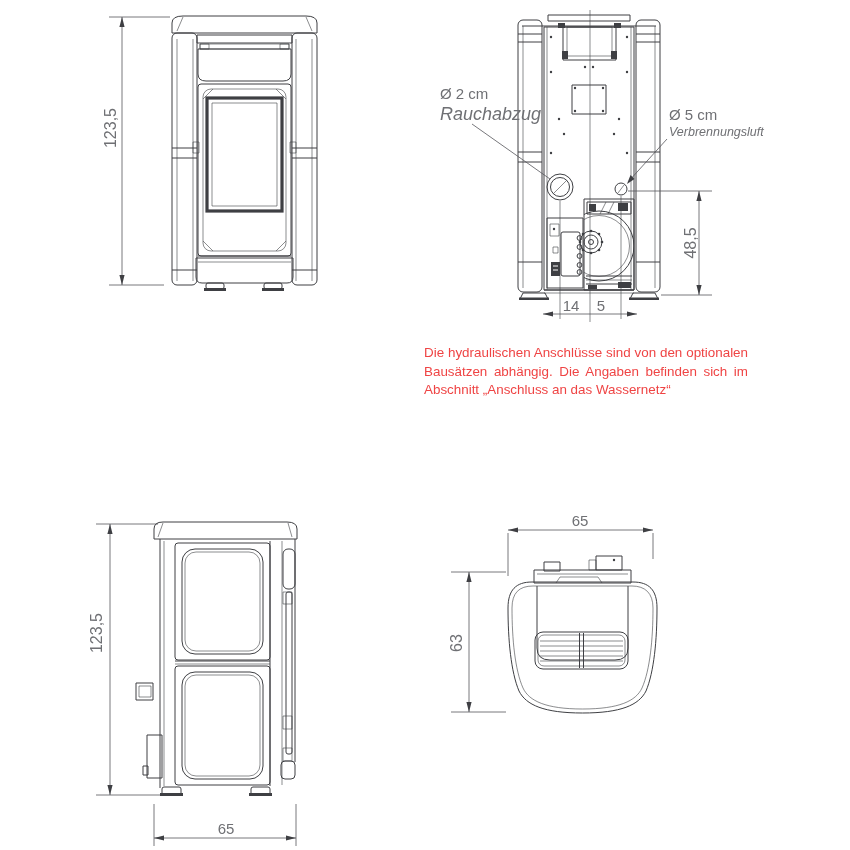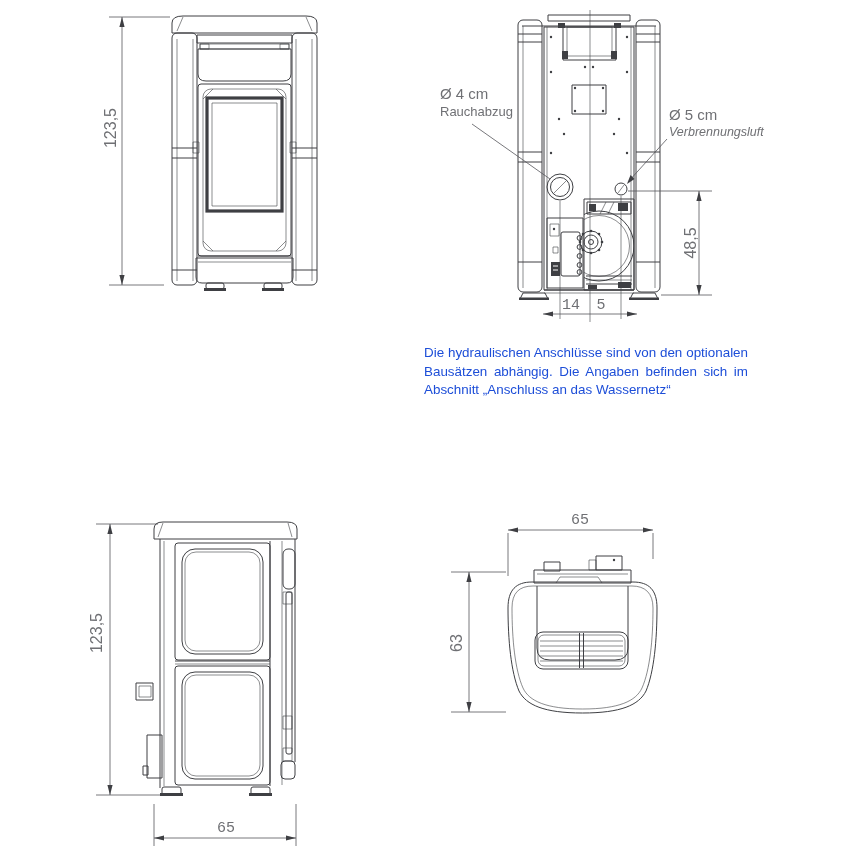--- a/index.html
+++ b/index.html
@@ -6,26 +6,26 @@
   .canvas{position:relative;width:850px;height:850px;background:#ffffff;overflow:hidden;
           font-family:"Liberation Sans","DejaVu Sans",sans-serif;}
   svg{position:absolute;left:0;top:0;}
   .ln{stroke:#3e3f43;fill:none;stroke-width:1;stroke-linejoin:round;}
   .lt{stroke:#3e3f43;fill:none;stroke-width:.6;stroke-linejoin:round;}
   .lk{stroke:#3e3f43;fill:none;stroke-width:3.2;}
   .fd{fill:#3e3f43;stroke:none;}
   .dim{stroke:#55565a;fill:none;stroke-width:.8;}
   .dimf{fill:#3e3f43;stroke:none;}
   .lbl{position:absolute;color:#6f7074;font-size:15px;white-space:nowrap;line-height:1;}
-  .ctr{transform:translate(-50%,-50%);font-family:Liberation Mono, monospace;}
+  .ctr{transform:translate(-50%,-50%);}
   .rot{transform:translate(-50%,-50%) rotate(-90deg);}
   .big{font-size:16px;}
-  .small{font-size:13px;}
+  .small{font-size:18px;font-style:italic;}
   .xsmall{font-size:12.5px;font-style:italic;}
-  .note{position:absolute;left:424px;top:344px;width:324px;color:#1d4ed8;
+  .note{position:absolute;left:424px;top:344px;width:324px;color:#ef4444;
         font-size:13.4px;line-height:18.6px;text-align:justify;}
 </style>
 </head>
 <body>
 
 <div class="canvas">
 
 <svg width="850" height="850" viewBox="0 0 850 850">
   <defs>
     <clipPath id="fanClip">
@@ -330,21 +330,21 @@
       <line class="lt" x1="540" y1="656" x2="623" y2="656"></line>
       <line class="lt" x1="540" y1="661" x2="623" y2="661"></line>
       <line class="ln" x1="579.5" y1="633" x2="579.5" y2="668"></line>
       <line class="ln" x1="583.5" y1="633" x2="583.5" y2="668"></line>
     </g>
   </g>
 </svg>
 
 <div class="lbl big rot" style="left:111px;top:128px;">123,5</div>
 
-<div class="lbl" style="left:440px;top:86px;">Ø 4 cm</div>
+<div class="lbl" style="left:440px;top:86px;">Ø 2 cm</div>
 <div class="lbl small" style="left:440px;top:105px;">Rauchabzug</div>
 
 <div class="lbl" style="left:669px;top:107px;">Ø 5 cm</div>
 <div class="lbl xsmall" style="left:669px;top:126px;">Verbrennungsluft</div>
 
 <div class="lbl big rot" style="left:691px;top:243px;">48,5</div>
 <div class="lbl ctr" style="left:571px;top:305px;">14</div>
 <div class="lbl ctr" style="left:601px;top:305px;">5</div>
 
 <div class="lbl big rot" style="left:97px;top:633px;">123,5</div>

